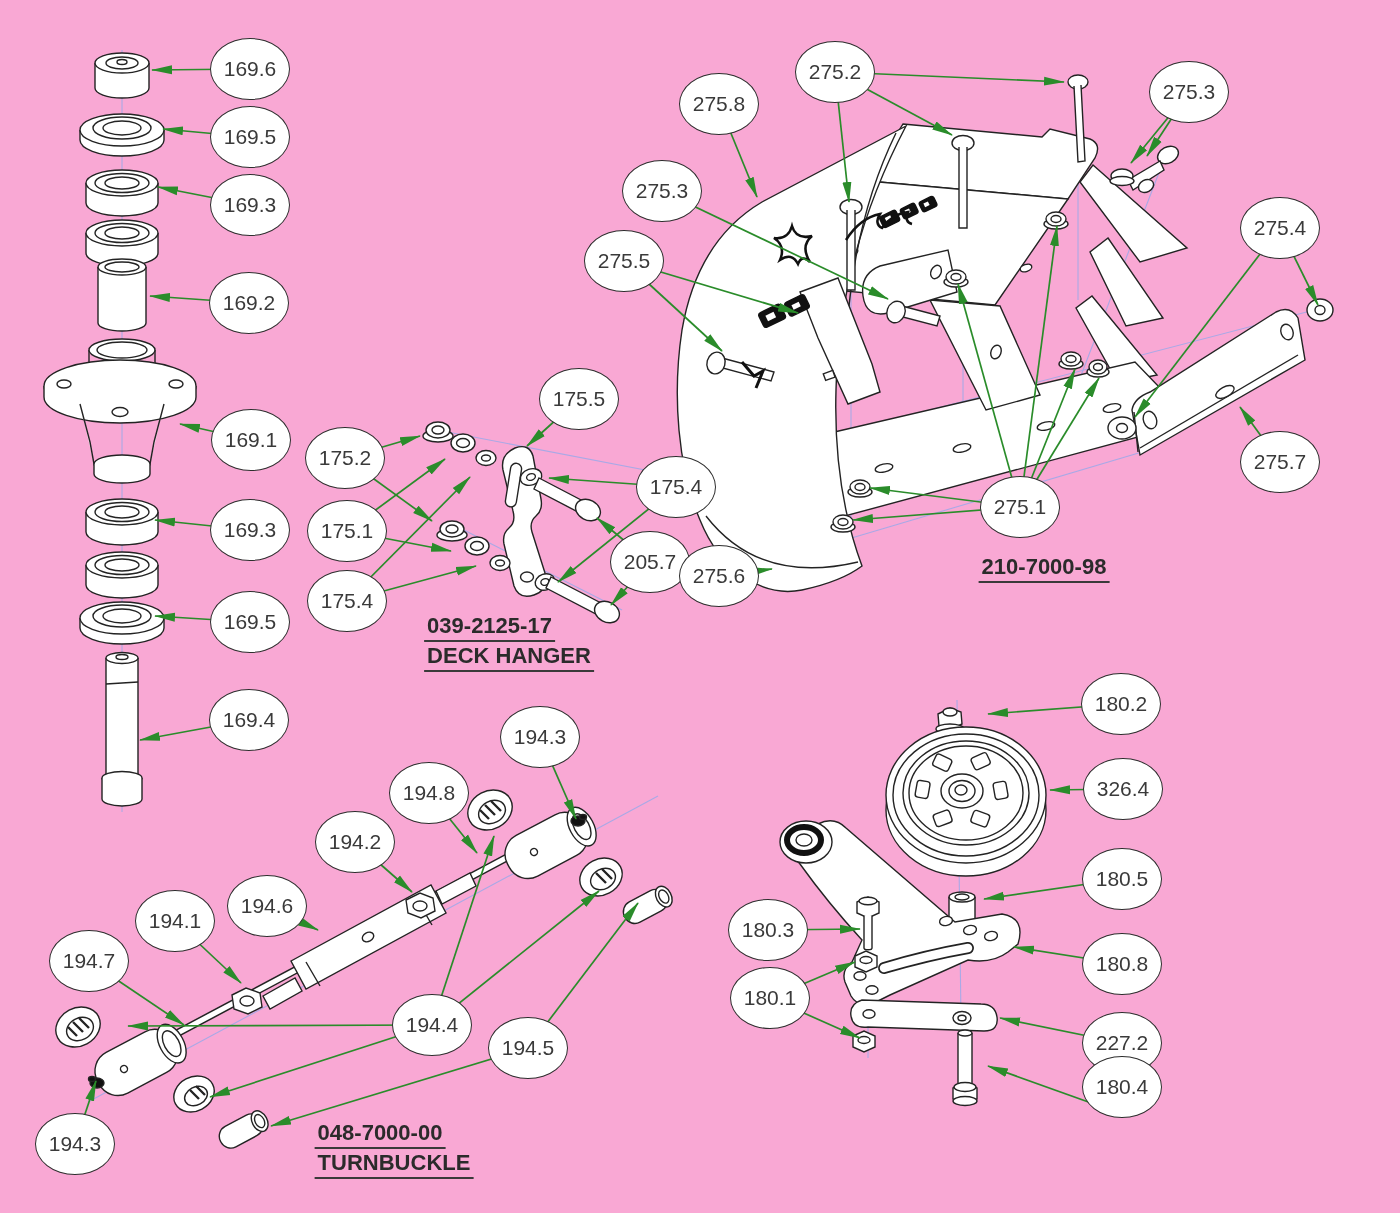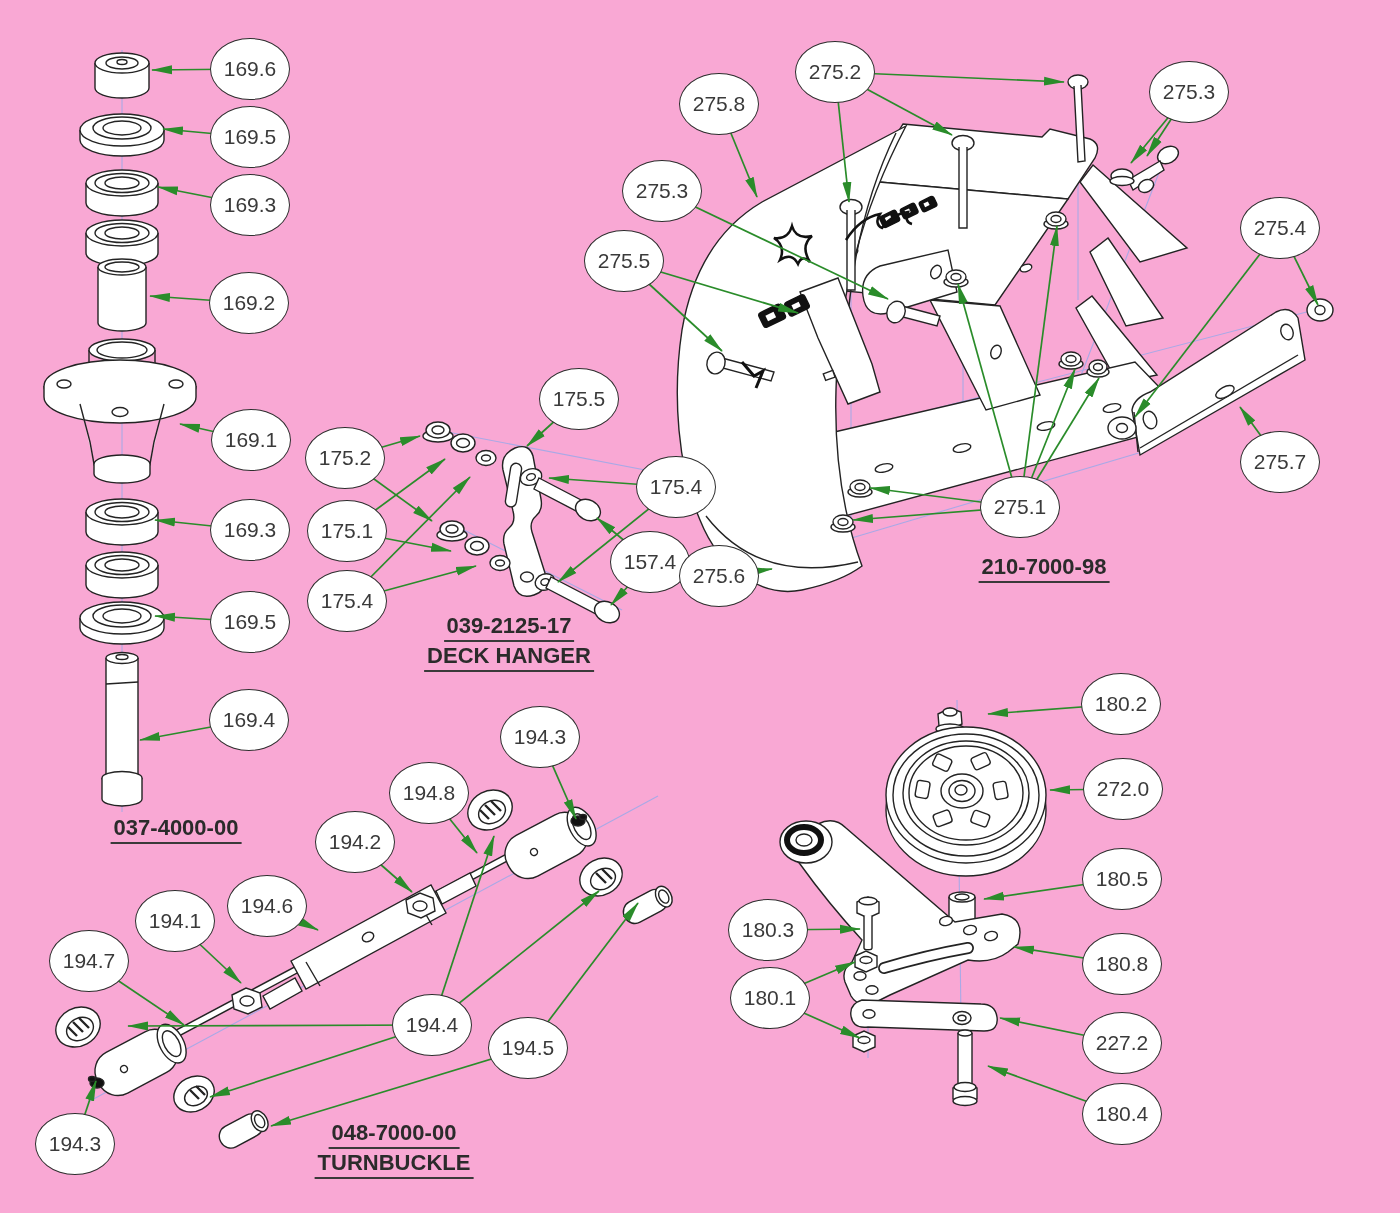--- a/index.html
+++ b/index.html
@@ -2,21 +2,21 @@
 <html><head>
 <meta charset="utf-8">
 <style>
   html,body{margin:0;padding:0;background:#fff;}
   #stage{position:relative;width:1400px;height:1213px;background:#f9a8d4;overflow:hidden;
          font-family:"Liberation Sans", sans-serif;}
   #art{position:absolute;left:0;top:0;}
   .callout{position:absolute;width:80px;height:62px;border:1.8px solid #2e2e2e;border-radius:50%;
            background:#fff;display:flex;align-items:center;justify-content:center;
            font-size:21px;color:#3a3a3a;letter-spacing:0px;box-sizing:border-box;z-index:5;}
-  .title{position:absolute;text-align:center;z-index:4;transform:translateX(-50%);}
+  .title{position:absolute;z-index:4;transform:translateX(-50%);}
   .title .tline{display:block;font-weight:bold;font-size:22px;color:#2b2b2b;line-height:27px;}
   .title .tline span{display:inline-block;border-bottom:2.2px solid #3a3a3a;padding:0 3px 1px 3px;}
 </style>
 </head>
 <body>
 
 <div id="stage">
 
 <svg id="art" width="1400" height="1213" viewBox="0 0 1400 1213">
   <defs>
@@ -449,21 +449,21 @@
 <div class="callout" style="left:211px;top:409px">169.1</div>
 <div class="callout" style="left:210px;top:499px">169.3</div>
 <div class="callout" style="left:210px;top:591px">169.5</div>
 <div class="callout" style="left:209px;top:689px">169.4</div>
 
 <div class="callout" style="left:539px;top:368px">175.5</div>
 <div class="callout" style="left:305px;top:427px">175.2</div>
 <div class="callout" style="left:307px;top:500px">175.1</div>
 <div class="callout" style="left:307px;top:570px">175.4</div>
 <div class="callout" style="left:636px;top:456px">175.4</div>
-<div class="callout" style="left:610px;top:531px">157.4</div>
+<div class="callout" style="left:610px;top:531px">205.7</div>
 
 <div class="callout" style="left:679px;top:73px">275.8</div>
 <div class="callout" style="left:795px;top:41px">275.2</div>
 <div class="callout" style="left:1149px;top:61px">275.3</div>
 <div class="callout" style="left:622px;top:160px">275.3</div>
 <div class="callout" style="left:584px;top:230px">275.5</div>
 <div class="callout" style="left:1240px;top:197px">275.4</div>
 <div class="callout" style="left:980px;top:476px">275.1</div>
 <div class="callout" style="left:679px;top:545px">275.6</div>
 <div class="callout" style="left:1240px;top:431px">275.7</div>
@@ -472,30 +472,29 @@
 <div class="callout" style="left:389px;top:762px">194.8</div>
 <div class="callout" style="left:315px;top:811px">194.2</div>
 <div class="callout" style="left:227px;top:875px">194.6</div>
 <div class="callout" style="left:135px;top:890px">194.1</div>
 <div class="callout" style="left:49px;top:930px">194.7</div>
 <div class="callout" style="left:392px;top:994px">194.4</div>
 <div class="callout" style="left:488px;top:1017px">194.5</div>
 <div class="callout" style="left:35px;top:1113px">194.3</div>
 
 <div class="callout" style="left:1081px;top:673px">180.2</div>
-<div class="callout" style="left:1083px;top:758px">272.0</div>
+<div class="callout" style="left:1083px;top:758px">326.4</div>
 <div class="callout" style="left:1082px;top:848px">180.5</div>
 <div class="callout" style="left:728px;top:899px">180.3</div>
 <div class="callout" style="left:1082px;top:933px">180.8</div>
 <div class="callout" style="left:730px;top:967px">180.1</div>
 <div class="callout" style="left:1082px;top:1012px">227.2</div>
-<div class="callout" style="left:1082px;top:1083px">180.4</div>
+<div class="callout" style="left:1082px;top:1056px">180.4</div>
 
 <div class="title" style="left:176px;top:814px">
-  <div class="tline"><span>037-4000-00</span></div>
 </div>
 <div class="title" style="left:509px;top:612px">
   <div class="tline"><span>039-2125-17</span></div>
   <div class="tline"><span>DECK HANGER</span></div>
 </div>
 <div class="title" style="left:1044px;top:553px">
   <div class="tline"><span>210-7000-98</span></div>
 </div>
 <div class="title" style="left:394px;top:1119px">
   <div class="tline"><span>048-7000-00</span></div>

